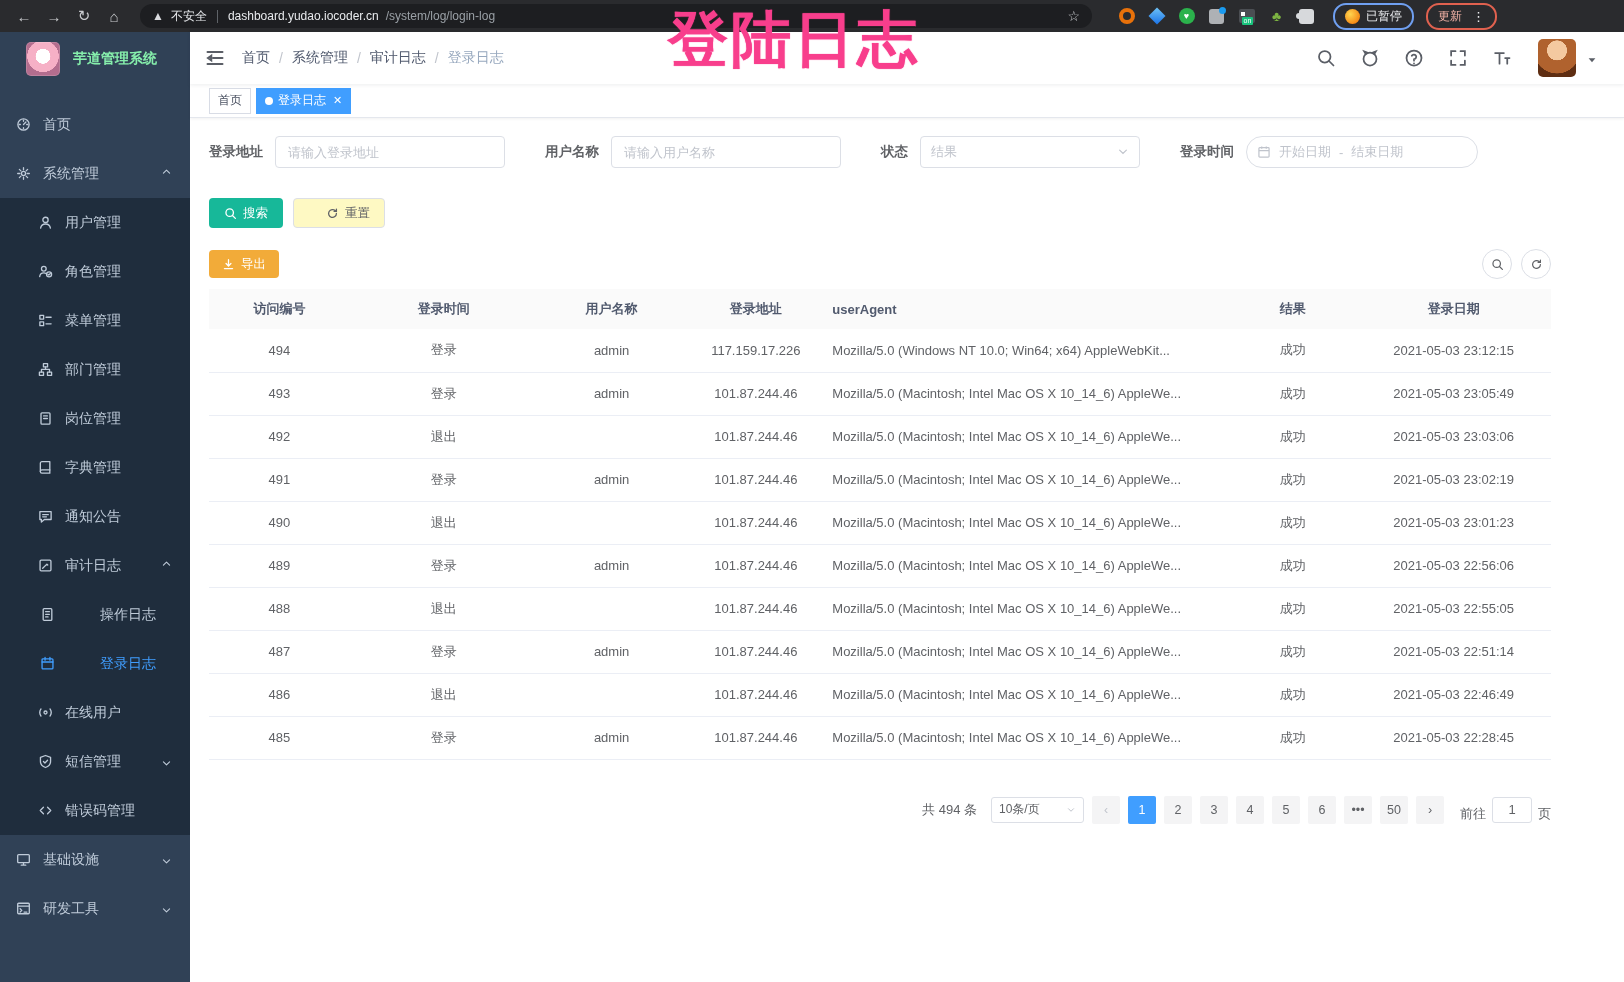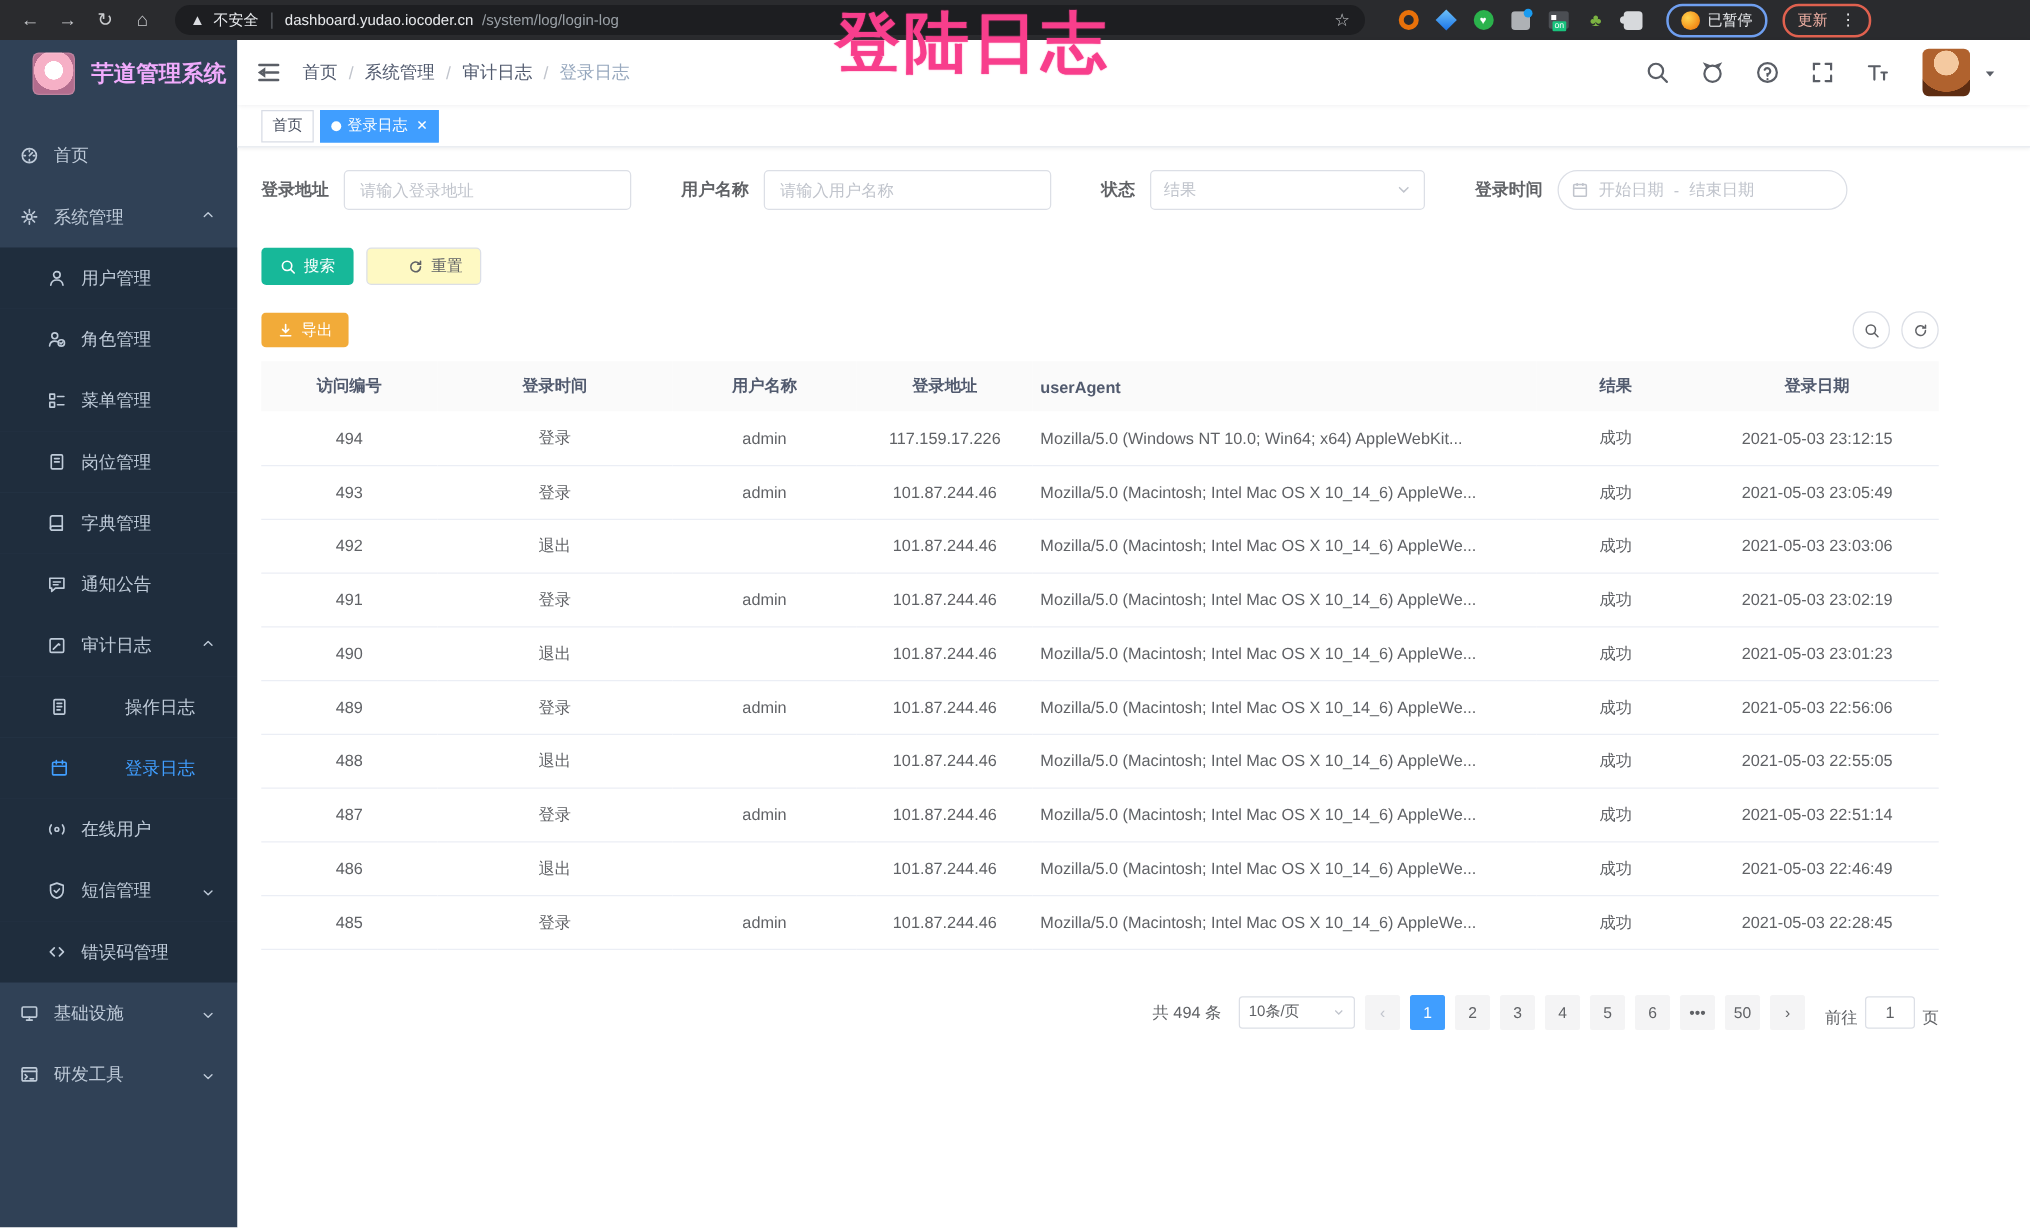--- a/index.html
+++ b/index.html
@@ -43,21 +43,21 @@
   .chip-update { border:2px solid #e0614f; color:#f1b1a5; margin-left:10px; gap:10px; }
   .chip-update .kebab { color:#e8eaed; font-size:13px; }
 
   
   .app { display:flex; height:950px; }
   .sidebar { width:190px; background:#304156; flex:0 0 190px; overflow:hidden; }
   .logo-row { height:54px; display:flex; align-items:center; padding-left:26px; gap:13px; cursor:pointer; }
   .logo-img { width:34px; height:34px; border-radius:5px;
       background:radial-gradient(circle at 50% 42%, #fff 0 28%, #f6b0c6 29% 60%, #b36d8e 61%);
       box-shadow:0 0 0 1px rgba(255,255,255,.15) inset; }
-  .logo-title { color:#f0abfc; font-size:18px; font-weight:700; }
+  .logo-title { color:#86efac; font-size:14px; font-weight:700; }
   .menu { padding-top:14px; }
   .mi { height:49px; display:flex; align-items:center; gap:12px; color:#bfcbd9; font-size:14px; cursor:pointer; }
   .mi svg { width:15px; height:15px; flex:0 0 15px; stroke:currentColor; fill:none;
       stroke-width:1.4; stroke-linecap:round; stroke-linejoin:round; }
   .mi.lv0 { padding-left:16px; }
   .mi.lv1 { padding-left:38px; }
   .mi.lv2 { padding-left:40px;gap:45px; }
   .mi.sub { background:#1f2d3d; }
   .mi.active { color:#409eff; }
   .mi-arrow { margin-left:auto; margin-right:18px; width:11px; height:11px; }
@@ -139,21 +139,21 @@
   .pbtn { min-width:28px; height:28px; padding:0 4px; background:#f4f4f5; border-radius:2px; display:flex;
       align-items:center; justify-content:center; font-size:12.5px; color:#606266; cursor:pointer; }
   .pbtn.active { background:#409eff; color:#fff; }
   .pnav { background:#f4f4f5; }
   .pnav.disabled { color:#c0c4cc; }
   .goto { display:flex; align-items:flex-end; gap:6px; margin-left:8px; }
   .goto input { width:40px; height:26px; border:1px solid #dcdfe6; border-radius:3px; text-align:center;
       font-size:13px; color:#606266; outline:none; font-family:inherit; }
 
   
-  .annot-text { position:absolute; left:668px; top:0px; font-size:52px; font-weight:700;
+  .annot-text { position:absolute; left:668px; top:0px; font-size:60px; font-weight:700;
       color:#f83e8c; letter-spacing:3px; z-index:50; pointer-events:none;
       text-shadow:0 0 1px #f83e8c; }
 </style>
 </head>
 <body>
 
 <svg width="0" height="0" style="position:absolute">
   <symbol id="m-dashboard" viewBox="0 0 16 16">
       <circle cx="8" cy="8" r="6"></circle>
       <path d="M8 8l2.6-2.6M8 3.4v1.2M12.6 8h-1.2M3.4 8h1.2M8 12.6v-1.2"></path>
@@ -346,20 +346,27 @@
             <use href="#m-role"></use>
           </svg>
     <span class="mi-label">角色管理</span>
 
   </div>
         <div class="mi lv1 sub">
     <svg class="mi-icon">
             <use href="#m-menu"></use>
           </svg>
     <span class="mi-label">菜单管理</span>
+
+  </div>
+        <div class="mi lv1 sub">
+    <svg class="mi-icon">
+            <use href="#m-tree"></use>
+          </svg>
+    <span class="mi-label">部门管理</span>
 
   </div>
         <div class="mi lv1 sub">
     <svg class="mi-icon">
             <use href="#m-post"></use>
           </svg>
     <span class="mi-label">岗位管理</span>
 
   </div>
         <div class="mi lv1 sub">

